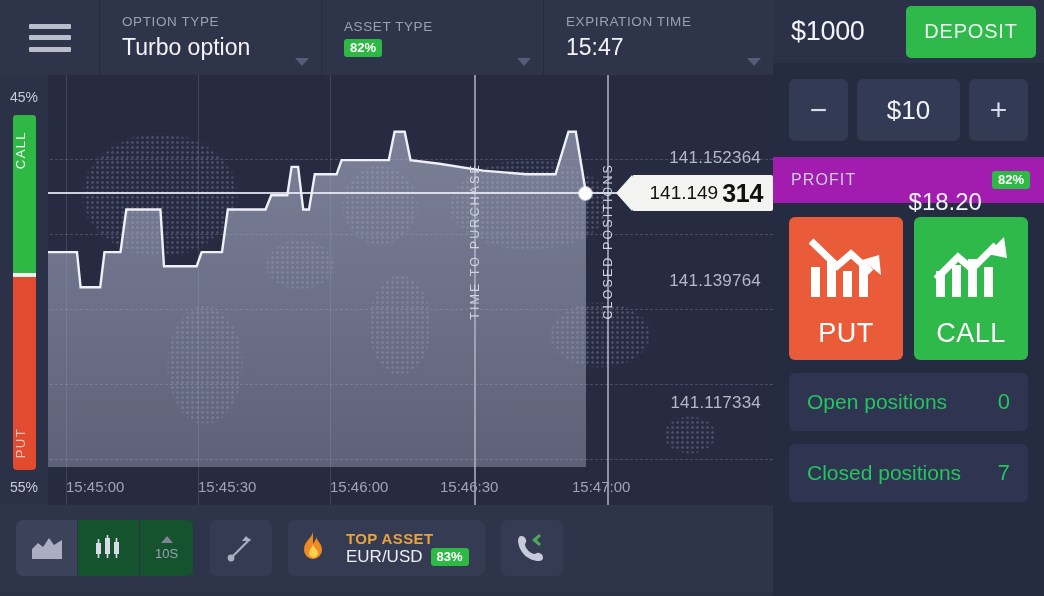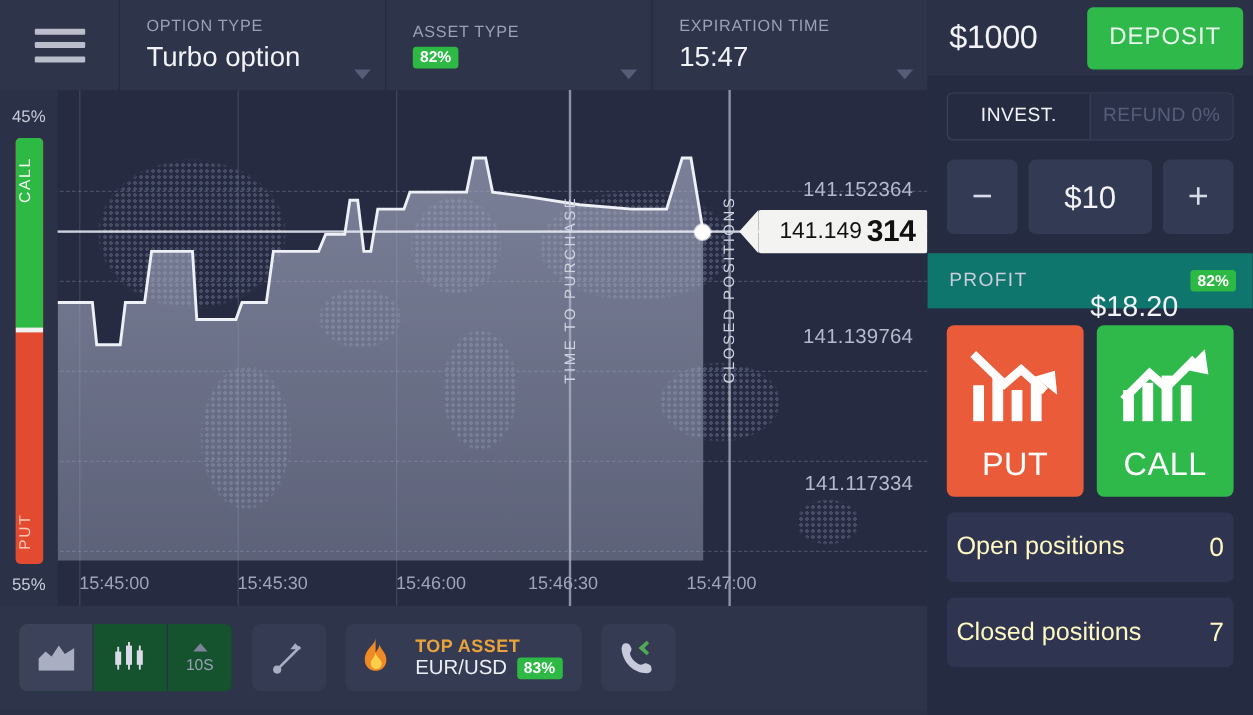--- a/index.html
+++ b/index.html
@@ -191,40 +191,40 @@
   .step-btn {
     background:#333a53; border-radius:6px; display:flex; align-items:center; justify-content:center;
     color:#d6daea; font-size:30px; font-weight:300; width:59px;
   }
   #amount {
     flex:1; background:#333a53; border-radius:6px;
     display:flex; align-items:center; justify-content:center;
     font-size:26px; color:#f2f3f8;
   }
   #profitrow {
-    margin-top:16px; height:46px; background:#0f766e;
+    margin-top:16px; height:46px; background:#a21caf;
     display:flex; align-items:center; padding:0 14px 0 18px; gap:10px;
   }
   #profitrow .lab { font-size:16px; color:#c9cddd; letter-spacing:1.1px; }
   #profitrow .val { margin-left:auto; font-size:24px; color:#f2f3f8;margin-top:44px; }
 
   #trade { margin:14px 16px 0; display:flex; gap:11px; }
   .trade-btn {
     flex:1; height:143px; border-radius:6px; position:relative;
     display:flex; flex-direction:column; align-items:center; justify-content:flex-end;
     padding-bottom:13px;
   }
   #btn-put { background:#ea5b3a; }
   #btn-call { background:#2eb94a; }
   .trade-btn .cap { font-size:27px; color:#fff; letter-spacing:.5px; line-height:1; }
   .trade-btn svg { position:absolute; top:20px; left:50%; transform:translateX(-50%); }
 
   .posrow {
     margin:13px 16px 0; height:58px; background:#2f3550; border-radius:6px;
-    display:flex; align-items:center; padding:0 8px; font-size:21px; color:#fef9c3;
+    display:flex; align-items:center; padding:0 18px; font-size:21px; color:#22c55e;
   }
   .posrow .num { margin-left:auto; font-size:22px; }
 </style>
 </head>
 <body>
 
 <div id="app">
 
   <div id="header">
     <div class="hdr-cell hdr-burger">
@@ -382,24 +382,20 @@
 
     <div id="balrow">
       <div id="balance">$1000</div>
       <div id="deposit">
         <span>DEPOSIT</span>
       </div>
     </div>
 
     <div id="panel-body">
 
-      <div id="tabs">
-        <div id="tab-invest">INVEST.</div>
-        <div id="tab-refund">REFUND 0%</div>
-      </div>
 
       <div id="stepper">
         <div class="step-btn">−</div>
         <div id="amount">$10</div>
         <div class="step-btn">+</div>
       </div>
 
       <div id="profitrow">
         <span class="lab">PROFIT</span>
         <span class="val">$18.20</span>

